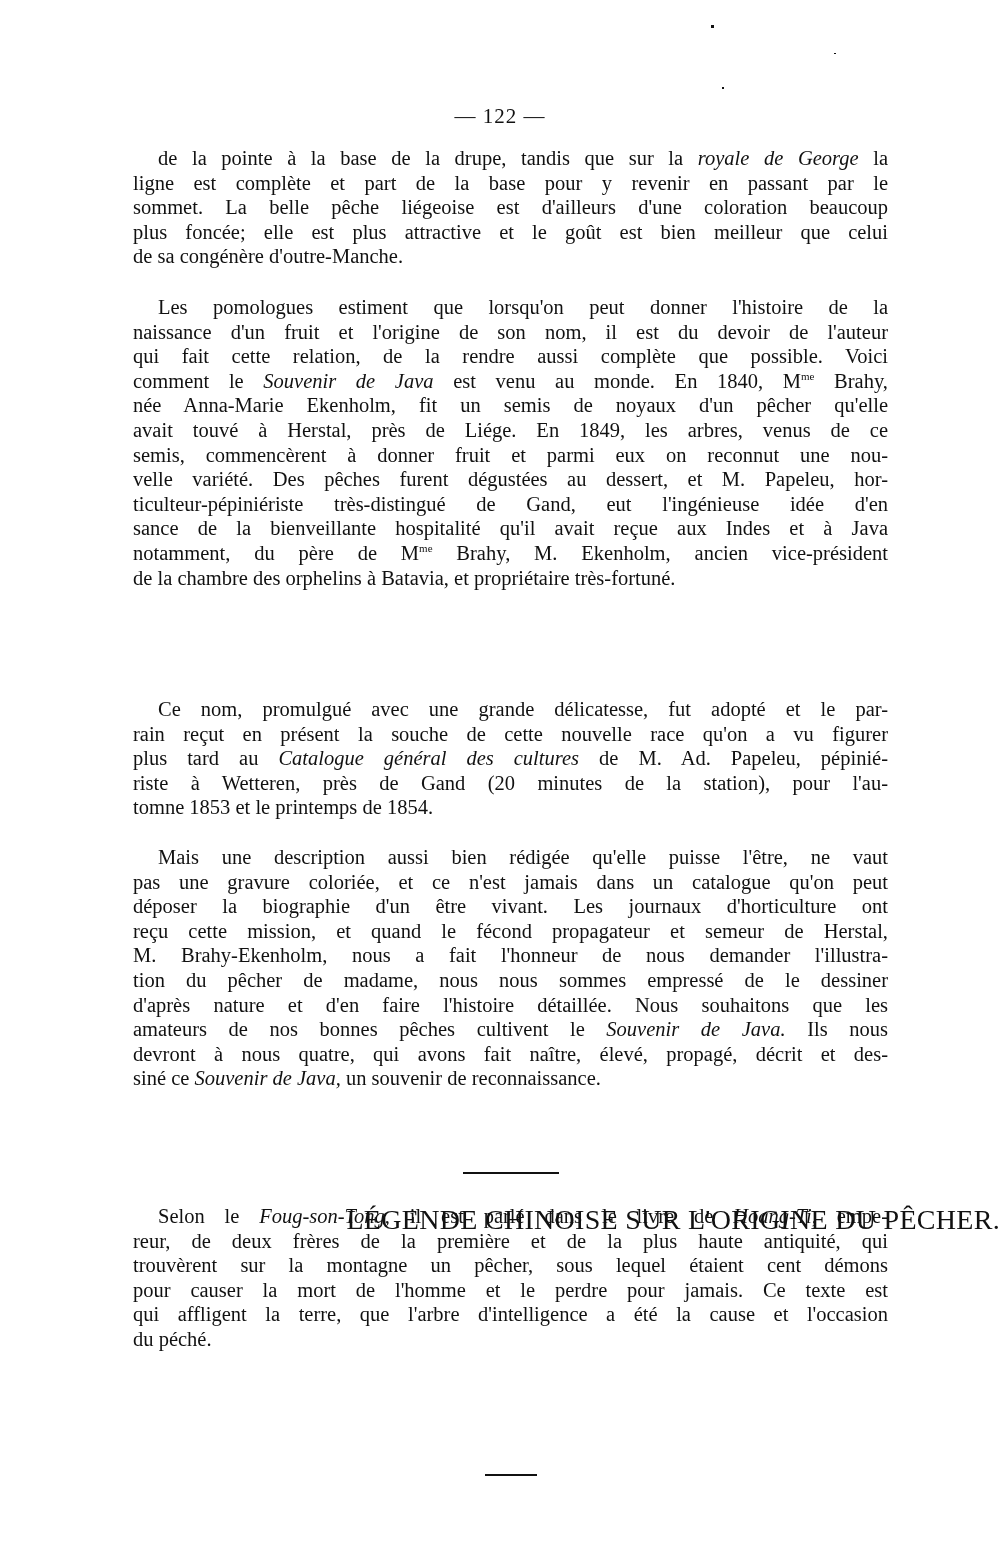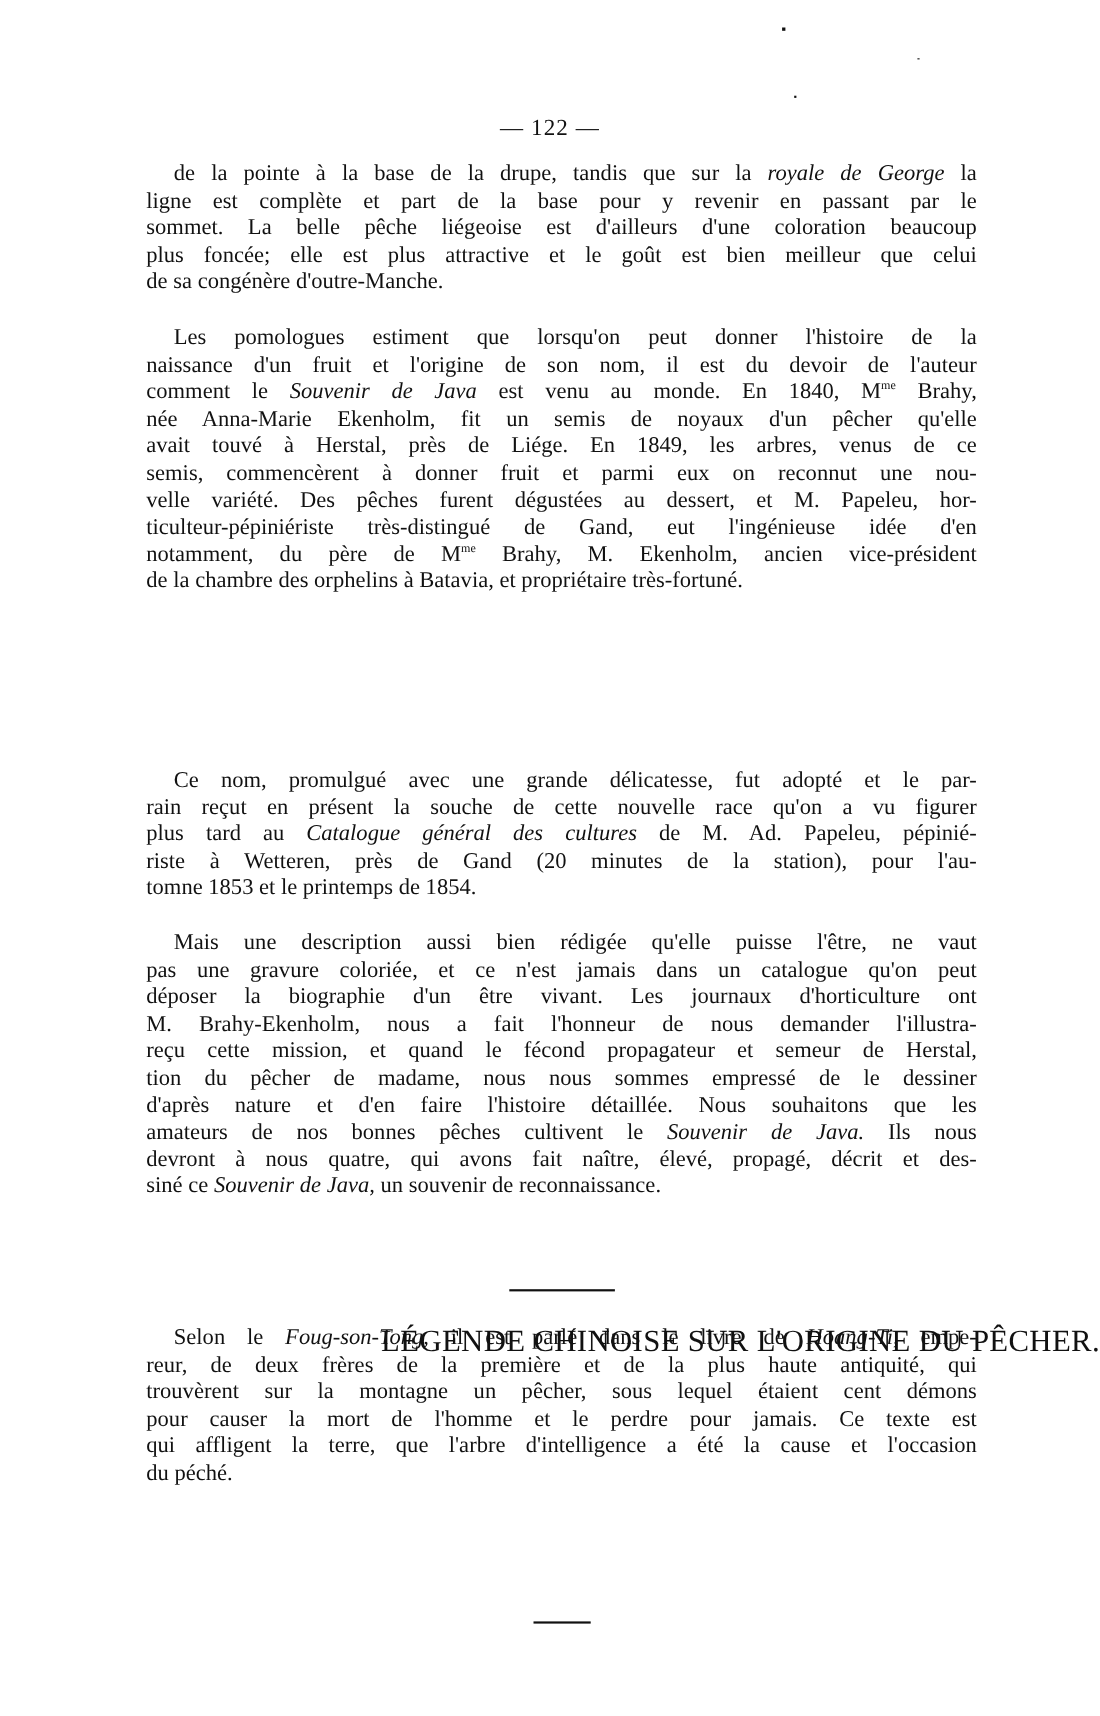--- a/index.html
+++ b/index.html
@@ -35,42 +35,44 @@
   <div class="block" id="blk-p1" style="top:146px;">
       <span class="ln indent"><span>de la pointe à la base de la drupe, tandis que sur la </span><i>royale de George</i><span> la</span></span>
       <span class="ln"><span>ligne est complète et part de la base pour y revenir en passant par le</span></span>
       <span class="ln"><span>sommet. La belle pêche liégeoise est d'ailleurs d'une coloration beaucoup</span></span>
       <span class="ln"><span>plus foncée; elle est plus attractive et le goût est bien meilleur que celui</span></span>
       <span class="ln last"><span>de sa congénère d'outre-Manche.</span></span>
     </div>
   <div class="block" id="blk-p2" style="top:295px;">
       <span class="ln indent"><span>Les pomologues estiment que lorsqu'on peut donner l'histoire de la</span></span>
       <span class="ln"><span>naissance d'un fruit et l'origine de son nom, il est du devoir de l'auteur</span></span>
+      <span class="ln"><span>qui fait cette relation, de la rendre aussi complète que possible. Voici</span></span>
       <span class="ln"><span>comment le </span><i>Souvenir de Java</i><span> est venu au monde. En 1840, M</span><sup>me</sup><span> Brahy,</span></span>
       <span class="ln"><span>née Anna-Marie Ekenholm, fit un semis de noyaux d'un pêcher qu'elle</span></span>
       <span class="ln"><span>avait touvé à Herstal, près de Liége. En 1849, les arbres, venus de ce</span></span>
       <span class="ln"><span>semis, commencèrent à donner fruit et parmi eux on reconnut une nou-</span></span>
       <span class="ln"><span>velle variété. Des pêches furent dégustées au dessert, et M. Papeleu, hor-</span></span>
       <span class="ln"><span>ticulteur-pépiniériste très-distingué de Gand, eut l'ingénieuse idée d'en</span></span>
+      <span class="ln"><span>sance de la bienveillante hospitalité qu'il avait reçue aux Indes et à Java</span></span>
       <span class="ln"><span>notamment, du père de M</span><sup>me</sup><span> Brahy, M. Ekenholm, ancien vice-président</span></span>
       <span class="ln last"><span>de la chambre des orphelins à Batavia, et propriétaire très-fortuné.</span></span>
     </div>
   <div class="block" id="blk-p3" style="top:697px;">
       <span class="ln indent"><span>Ce nom, promulgué avec une grande délicatesse, fut adopté et le par-</span></span>
       <span class="ln"><span>rain reçut en présent la souche de cette nouvelle race qu'on a vu figurer</span></span>
       <span class="ln"><span>plus tard au </span><i>Catalogue général des cultures</i><span> de M. Ad. Papeleu, pépinié-</span></span>
       <span class="ln"><span>riste à Wetteren, près de Gand (20 minutes de la station), pour l'au-</span></span>
       <span class="ln last"><span>tomne 1853 et le printemps de 1854.</span></span>
     </div>
   <div class="block" id="blk-p4" style="top:845px;">
       <span class="ln indent"><span>Mais une description aussi bien rédigée qu'elle puisse l'être, ne vaut</span></span>
       <span class="ln"><span>pas une gravure coloriée, et ce n'est jamais dans un catalogue qu'on peut</span></span>
       <span class="ln"><span>déposer la biographie d'un être vivant. Les journaux d'horticulture ont</span></span>
+      <span class="ln"><span>reçu cette mission, et quand le fécond propagateur et semeur de Herstal,</span></span>
       <span class="ln"><span>M. Brahy-Ekenholm, nous a fait l'honneur de nous demander l'illustra-</span></span>
-      <span class="ln"><span>reçu cette mission, et quand le fécond propagateur et semeur de Herstal,</span></span>
       <span class="ln"><span>tion du pêcher de madame, nous nous sommes empressé de le dessiner</span></span>
       <span class="ln"><span>d'après nature et d'en faire l'histoire détaillée. Nous souhaitons que les</span></span>
       <span class="ln"><span>amateurs de nos bonnes pêches cultivent le </span><i>Souvenir de Java.</i><span> Ils nous</span></span>
       <span class="ln"><span>devront à nous quatre, qui avons fait naître, élevé, propagé, décrit et des-</span></span>
       <span class="ln last"><span>siné ce </span><i>Souvenir de Java,</i><span> un souvenir de reconnaissance.</span></span>
     </div>
 
   <div class="rule" style="top:1172px;left:463px;width:96px;"></div>
 
   <div class="heading">LÉGENDE CHINOISE SUR L'ORIGINE DU PÊCHER.</div>

